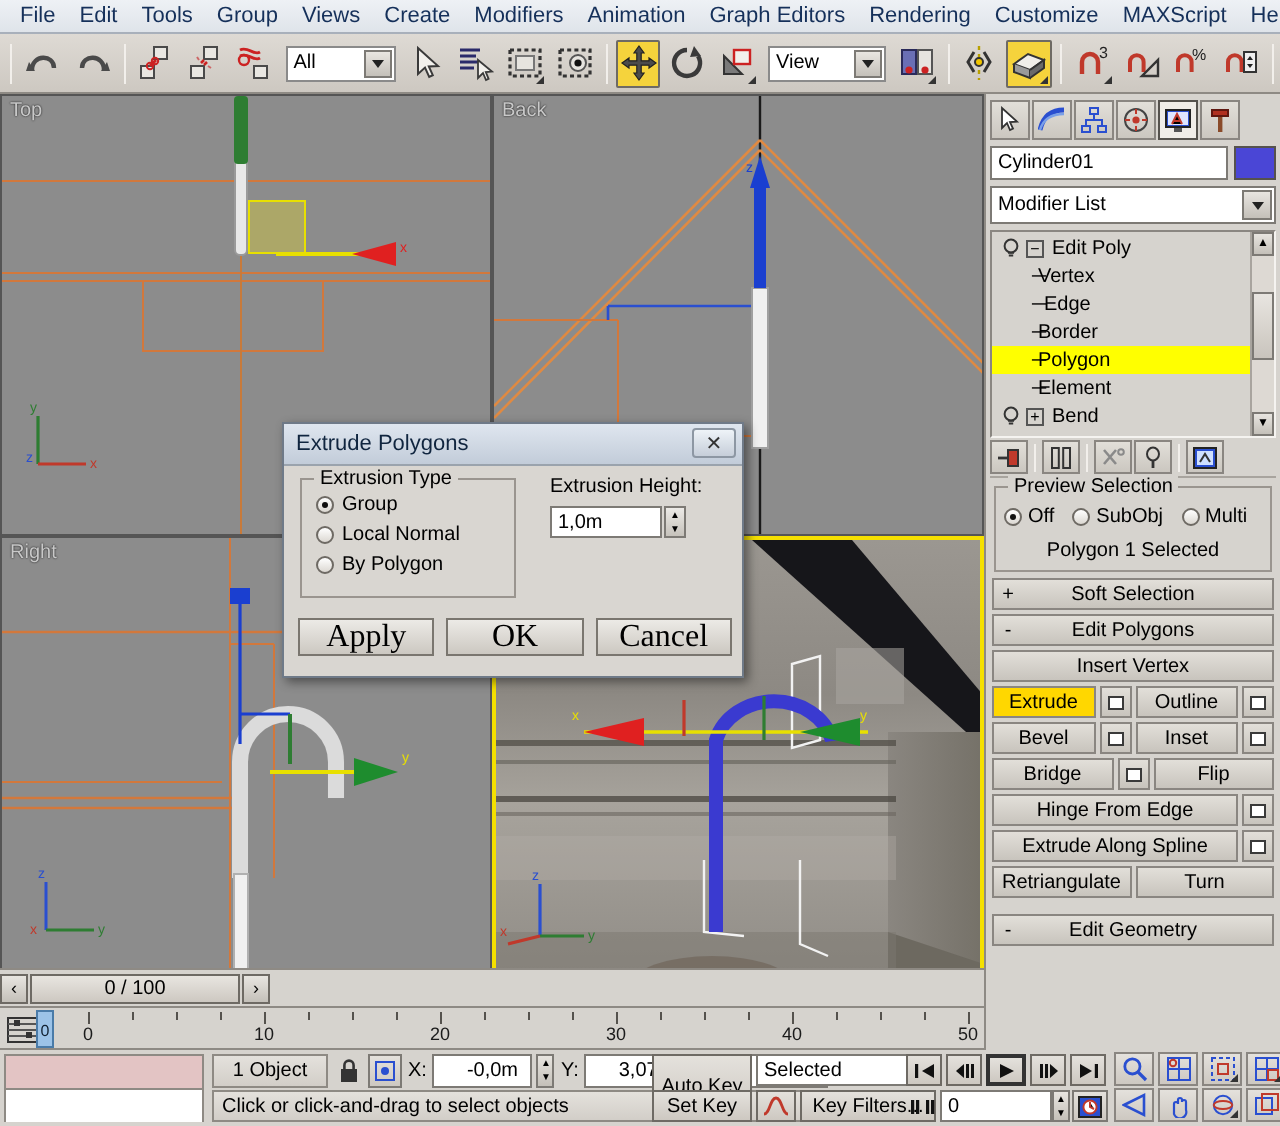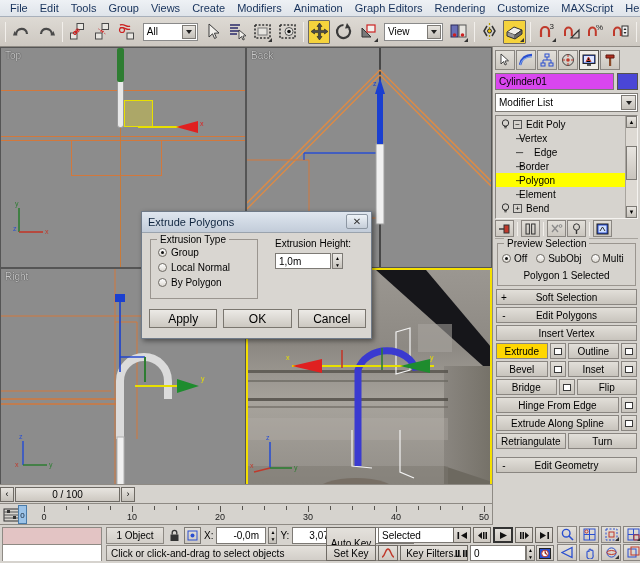--- a/index.html
+++ b/index.html
@@ -158,21 +158,21 @@
   }
   .cp-tabs { display:flex; height:22px; align-items:center; margin-bottom:2px; }
   .cp-tab {
     width:20px;height:20px; margin-right:1px;
     display:flex;align-items:center;justify-content:center;
     background:linear-gradient(#e2dfd9,#cbc7c0); border:1px solid #8a8681;
   }
   .cp-tab.sel { background:#f0ede8; border:1px solid #55524d; }
   .namerow { display:flex; gap:3px; margin-bottom:3px; }
   .namefield {
-    flex:1; height:17px; background:#d946ef; border:1px solid #7d7a75;
+    flex:1; height:17px; background:#ffffff; border:1px solid #7d7a75;
     display:flex;align-items:center; padding-left:3px; font-size:10px;
   }
   .colorswatch { width:21px;height:17px; background:#4a46d6; border:1px solid #55524d; }
   .modlist {
     height:19px; background:#fff; border:1px solid #7d7a75;
     display:flex;align-items:center; padding-left:3px; font-size:10px;
     position:relative; margin-bottom:3px;
   }
   .modlist .arrow {
     position:absolute; right:1px; top:1px; width:15px; height:15px;
@@ -295,22 +295,22 @@
   }
   .dlg-spin {
     position:absolute; left:190px; top:20px; width:11px; height:16px;
     background:linear-gradient(#eceae6,#c6c2bb); border:1px solid #7d7a75;
     display:flex; flex-direction:column;
   }
   .dlg-spin i { flex:1; display:flex;align-items:center;justify-content:center; font-size:5px; font-style:normal; }
   .dlg-btns { position:absolute; left:7px; top:76px; width:217px; display:flex; gap:6px; }
   .dlg-btn {
     flex:1; height:19px; background:linear-gradient(#eceae6,#ccc8c1);
-    border:1px solid #7a766f; font-size:12px;
-    display:flex;align-items:center;justify-content:center;
+    border:1px solid #7a766f; font-size:16px;
+    display:flex;align-items:center;justify-content:center;font-family:Liberation Serif, serif;
   }
 
   
   .ln { position:absolute; }
   .gz-arrow { position:absolute; }
 </style>
 </head>
 <body>
 
 <div id="app">
@@ -750,21 +750,21 @@
           </span>
           <span class="stk-plus">−</span>
           <span>Edit Poly</span>
         </div>
         <div class="stk-row">
           <span class="stk-indent" style="padding-left:16px">─</span>
           <span style="margin-left:3px">Vertex</span>
         </div>
         <div class="stk-row">
           <span class="stk-indent" style="padding-left:16px">─</span>
-          <span style="margin-left:18px">Edge</span>
+          <span style="margin-left:6px">Edge</span>
         </div>
         <div class="stk-row">
           <span class="stk-indent" style="padding-left:16px">─</span>
           <span style="margin-left:3px">Border</span>
         </div>
         <div class="stk-row sel">
           <span class="stk-indent" style="padding-left:16px">─</span>
           <span style="margin-left:3px">Polygon</span>
         </div>
         <div class="stk-row">

